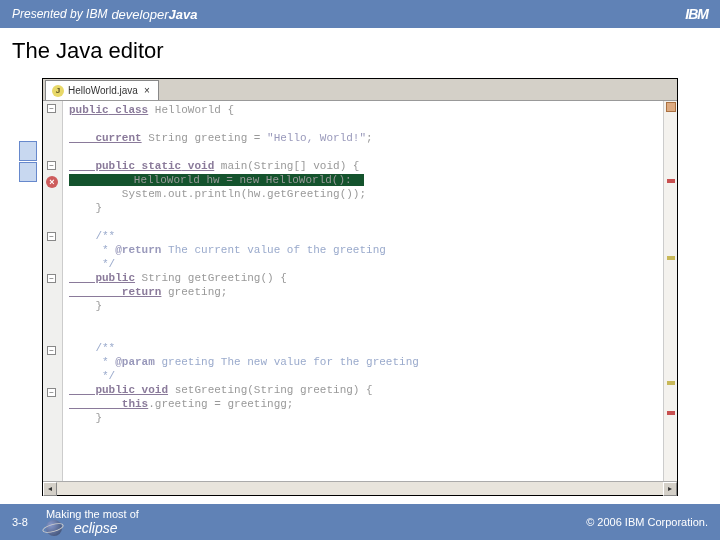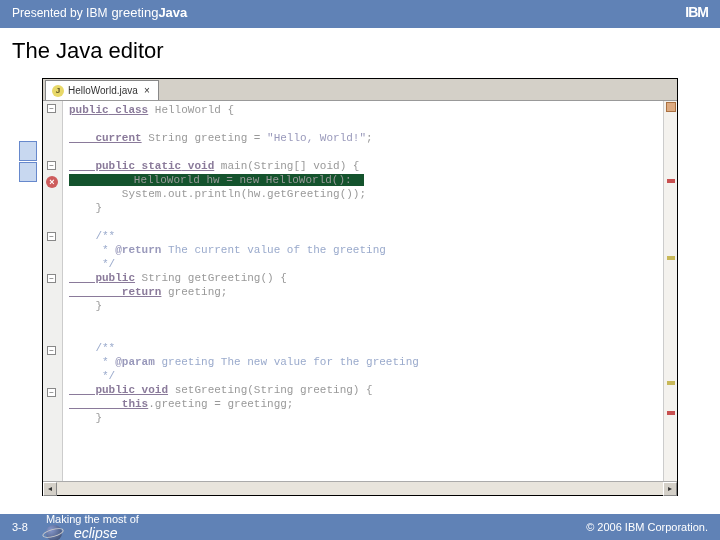--- a/index.html
+++ b/index.html
@@ -1,18 +1,18 @@
 <!DOCTYPE html>
 <html><head>
   <meta charset="utf-8">
   <style>
     * { margin: 0; padding: 0; box-sizing: border-box; }
     body { width: 720px; height: 540px; font-family: Arial, sans-serif; background: #fff; overflow: hidden; }
     
-    .header { background: #6082b6; height: 28px; display: flex; align-items: flex-end; padding: 8px 12px; color: #fff; font-size: 12px; justify-content: space-between; }
+    .header { background: #6082b6; height: 28px; display: flex; align-items: center; padding: 0 12px; color: #fff; font-size: 12px; justify-content: space-between; font-style: italic; }
     .header-left { display: flex; align-items: center; gap: 4px; }
     .ibm-logo { font-weight: bold; font-size: 14px; letter-spacing: -1px; color: #fff; }
     .dw-brand { font-size: 13px; }
     .dw-light { font-weight: normal; }
     .dw-bold { font-weight: bold; }
     
     .title { font-size: 22px; padding: 10px 12px 6px; color: #000; }
     
     .editor-frame { margin: 8px 42px 8px 42px; border: 1px solid #000; background: #fff; height: 418px; position: relative; }
     
@@ -42,34 +42,34 @@
     .ruler-yellow { background: #c8b858; }
     .ruler-top-box { position: absolute; top: 1px; right: 1px; width: 10px; height: 10px; border: 1px solid #aa7040; background: #ddaa80; }
     
     .scrollbar-bottom { height: 14px; background: #d4d0c8; border-top: 1px solid #aaa; display: flex; }
     .scroll-arrow { width: 14px; height: 14px; background: #d4d0c8; border: 1px solid #fff; border-right-color: #888; border-bottom-color: #888; font-size: 8px; text-align: center; line-height: 11px; color: #333; }
     .scroll-track { flex: 1; background: #e8e4dc; }
     
     .left-sidebar-marks { position: absolute; left: -24px; top: 62px; width: 22px; }
     .side-box { width: 18px; height: 20px; border: 1px solid #6688cc; background: #c8d8f0; margin-bottom: 1px; }
     
-    .footer { position: absolute; bottom: 0; left: 0; right: 0; background: #6082b6; height: 26px; display: flex; align-items: center; padding: 0 12px; color: #fff; font-size: 11px; justify-content: space-between; }
+    .footer { position: absolute; bottom: 0; left: 0; right: 0; background: #6082b6; height: 36px; display: flex; align-items: center; padding: 0 12px; color: #fff; font-size: 11px; justify-content: space-between; }
     .footer-left { display: flex; align-items: center; gap: 18px; }
     .eclipse-logo { display: flex; align-items: center; gap: 12px; font-style: italic; font-size: 14px; }
     .eclipse-circle { width: 16px; height: 16px; border-radius: 50%; background: radial-gradient(circle at 30% 30%, #8899cc, #334466); position: relative; }
     .eclipse-ring { position: absolute; width: 22px; height: 8px; border: 1px solid #ccc; border-radius: 50%; top: 4px; left: -4px; transform: rotate(-15deg); }
   </style>
 </head>
 <body>
 
 <div class="header">
   <div class="header-left">
     <span>Presented by IBM</span>
     <span class="dw-brand">
-      <span class="dw-light">greeting</span><span class="dw-bold">Java</span>
+      <span class="dw-light">developer</span><span class="dw-bold">Java</span>
     </span>
   </div>
   <span class="ibm-logo">IBM</span>
 </div>
 
 <div class="title">The Java editor</div>
 
 <div class="editor-frame">
   <div class="left-sidebar-marks">
     <div class="side-box"></div>

